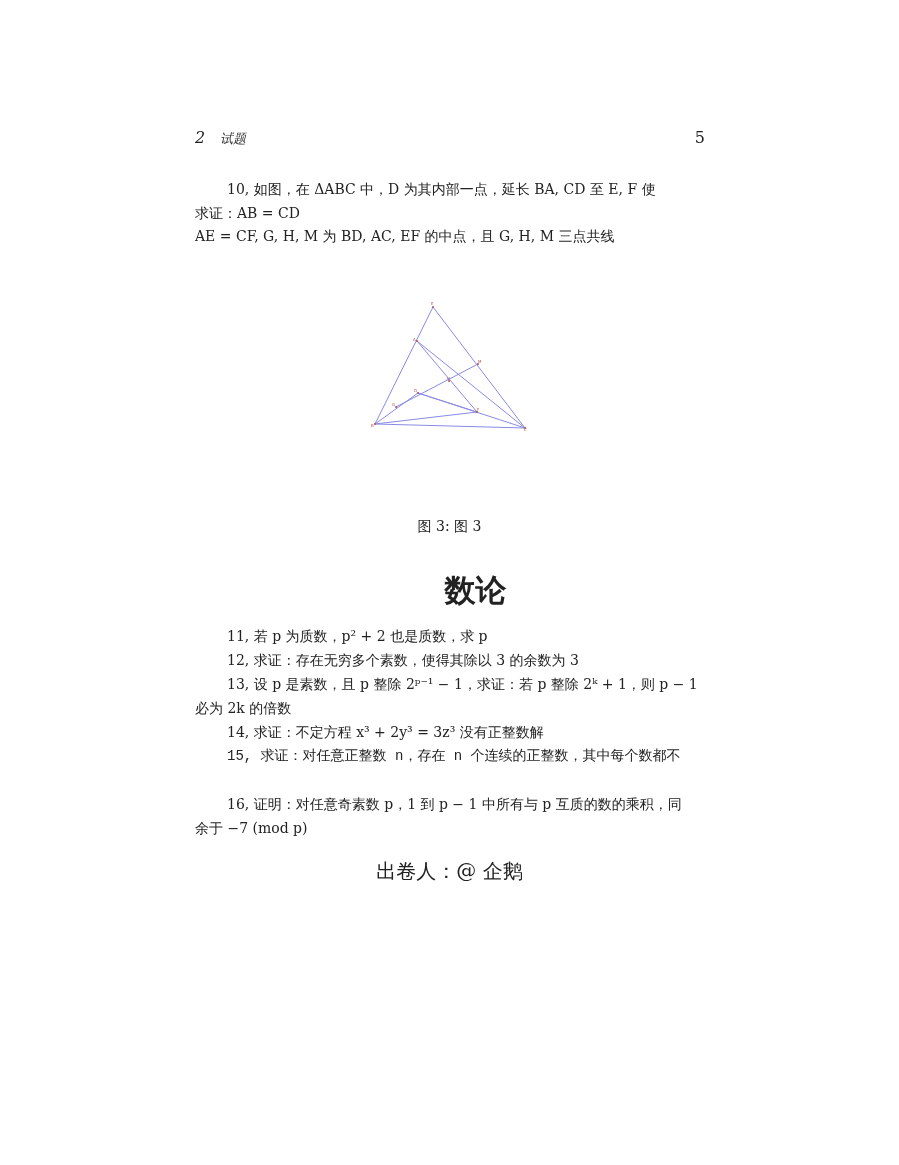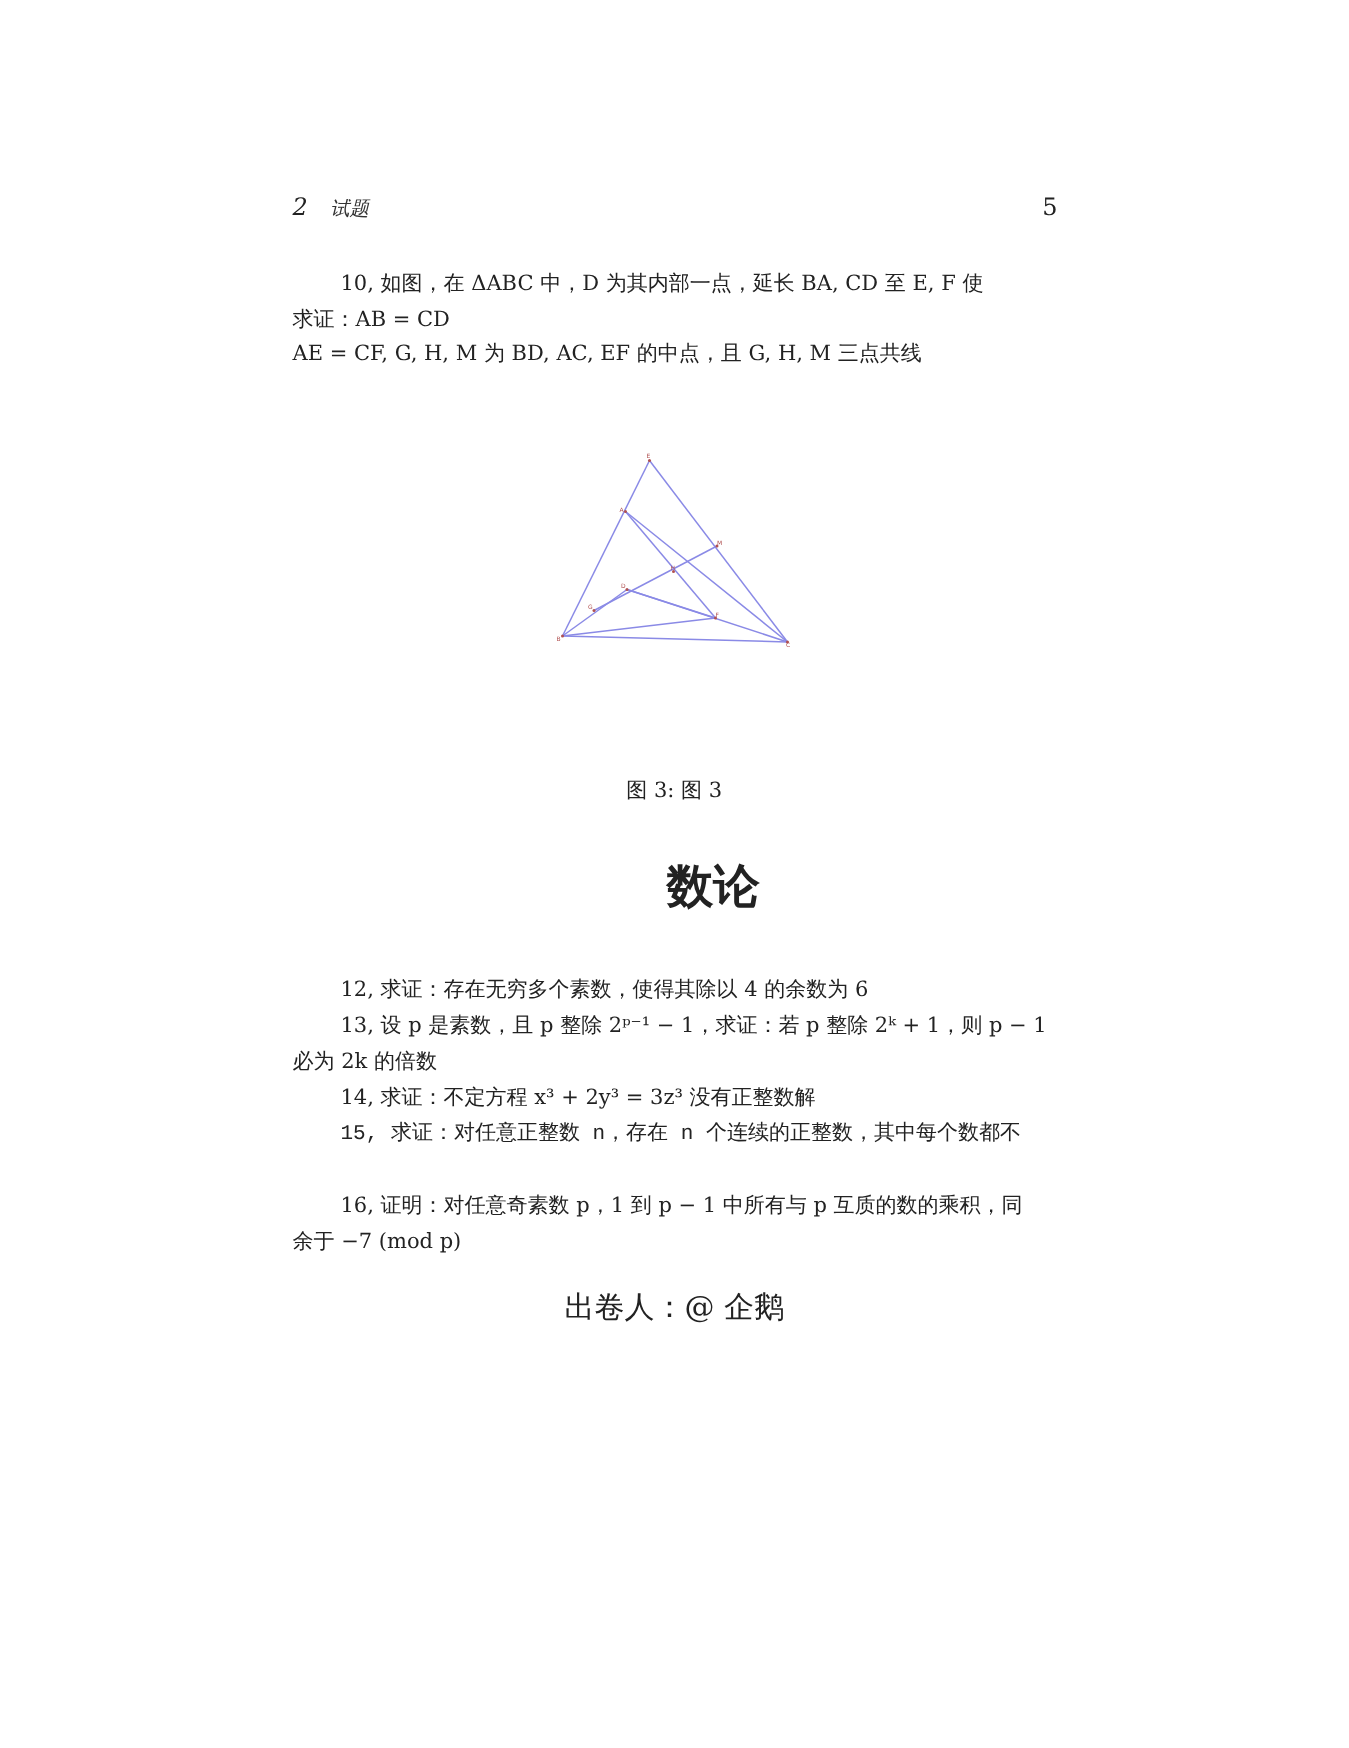--- a/index.html
+++ b/index.html
@@ -81,23 +81,26 @@
         <text x="371" y="427">B</text>
       <circle cx="525" cy="428" r="1"></circle>
         <text x="524" y="431">C</text>
     </g>
   </svg>
 
   <div class="caption">图 3: 图 3</div>
 
   <div class="section-title">数论</div>
 
+  <div class="item" style="top:625px;">
+    <span class="indent" style="display:inline-block;width:32px;"></span><span>11, 若 p 为质数，p² + 2 也是质数，求 p</span>
+  </div>
 
   <div class="item" style="top:649px;">
-    <span style="display:inline-block;width:32px;"></span><span>12, 求证：存在无穷多个素数，使得其除以 4 的余数为 6</span>
+    <span style="display:inline-block;width:32px;"></span><span>12, 求证：存在无穷多个素数，使得其除以 3 的余数为 3</span>
   </div>
 
   <div class="item" style="top:673px;">
     <div><span style="display:inline-block;width:32px;"></span><span>13, 设 p 是素数，且 p 整除 2ᵖ⁻¹ − 1，求证：若 p 整除 2ᵏ + 1，则 p − 1</span></div>
     <div><span>必为 2k 的倍数</span></div>
   </div>
 
   <div class="item" style="top:721px;">
     <span style="display:inline-block;width:32px;"></span><span>14, 求证：不定方程 x³ + 2y³ = 3z³ 没有正整数解</span>
   </div>

